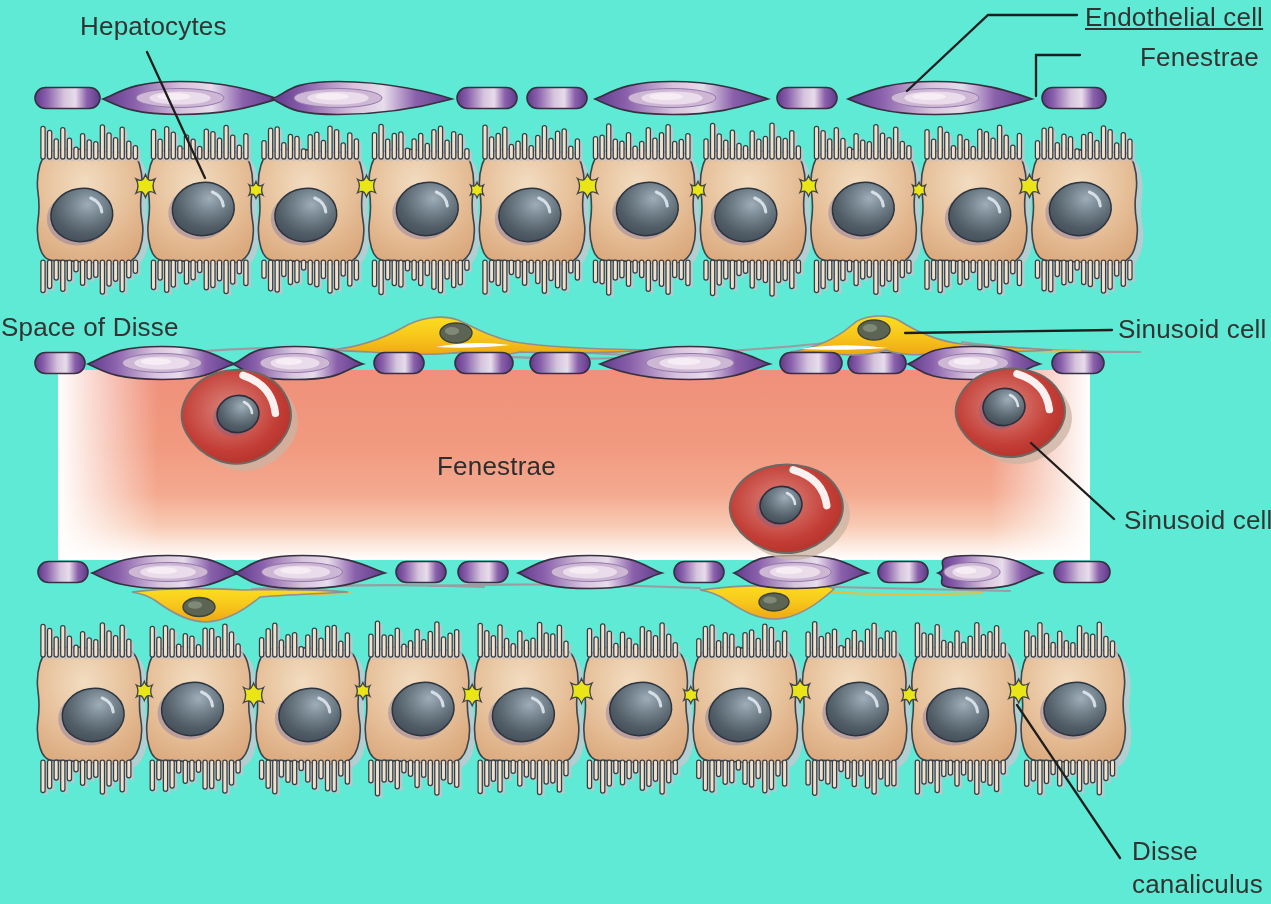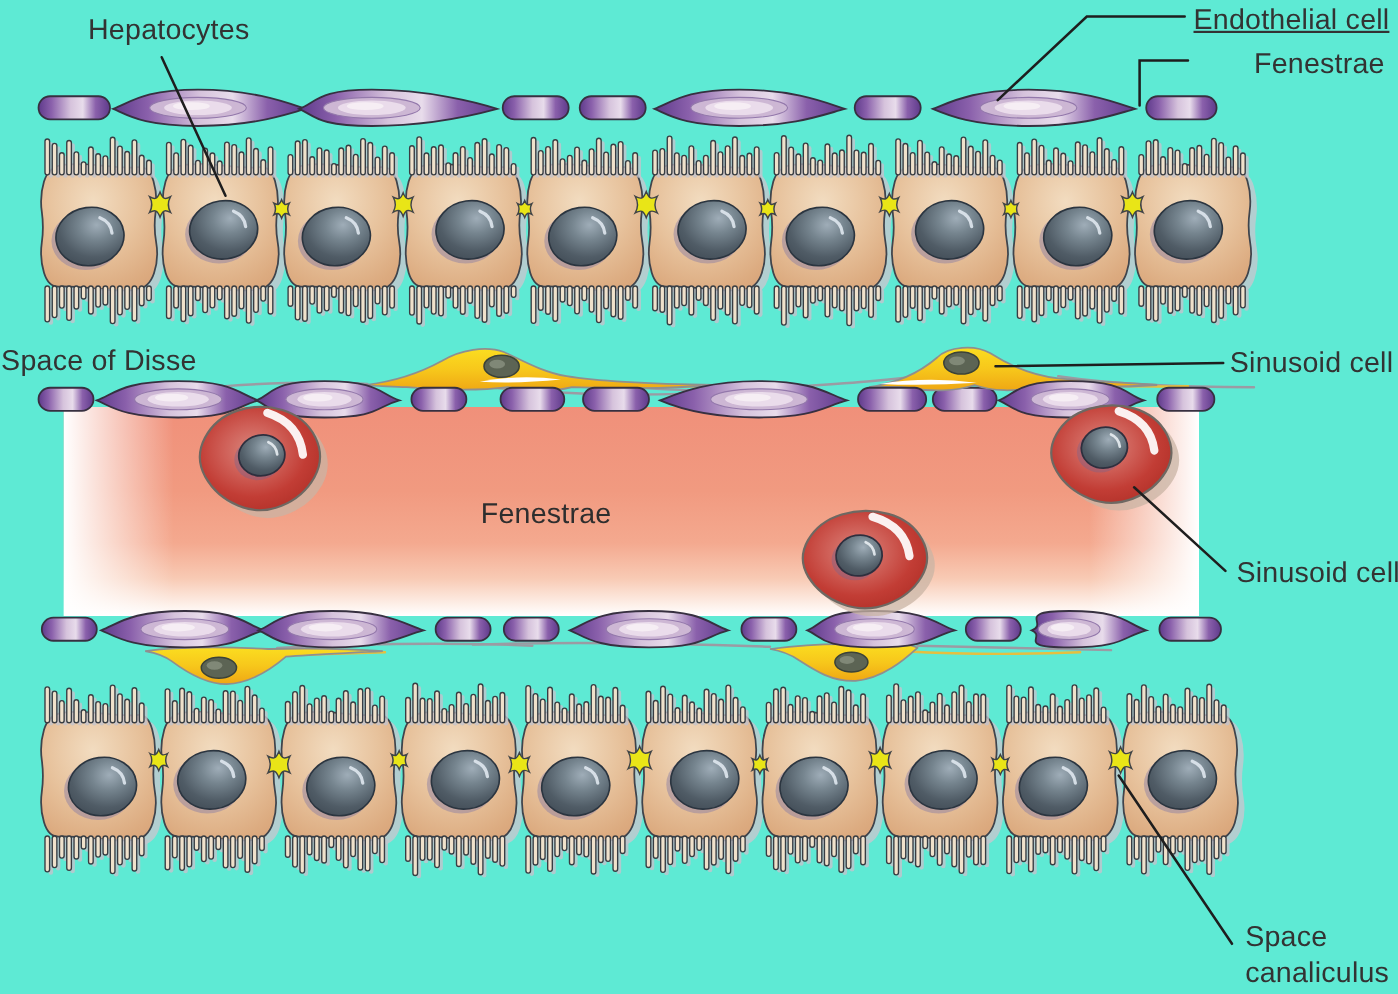--- a/index.html
+++ b/index.html
@@ -1771,14 +1771,14 @@
       </g>
     </svg>
 
   <div class="lbl" style="left:80px;top:10px;">Hepatocytes</div>
   <div class="lbl" style="left:1085px;top:1px;text-decoration:underline;">Endothelial cell</div>
   <div class="lbl" style="left:1140px;top:41px;">Fenestrae</div>
   <div class="lbl" style="left:1px;top:311px;">Space of Disse</div>
   <div class="lbl" style="left:1118px;top:313px;">Sinusoid cell</div>
   <div class="lbl" style="left:437px;top:450px;color:#2e2e2e;">Fenestrae</div>
   <div class="lbl" style="left:1124px;top:504px;">Sinusoid cell</div>
-  <div class="lbl wrap" style="left:1132px;top:835px;width:140px;">Space canaliculus</div>
+  <div class="lbl wrap" style="left:1132px;top:835px;width:140px;">Disse canaliculus</div>
 </div>
 
 </body></html>

